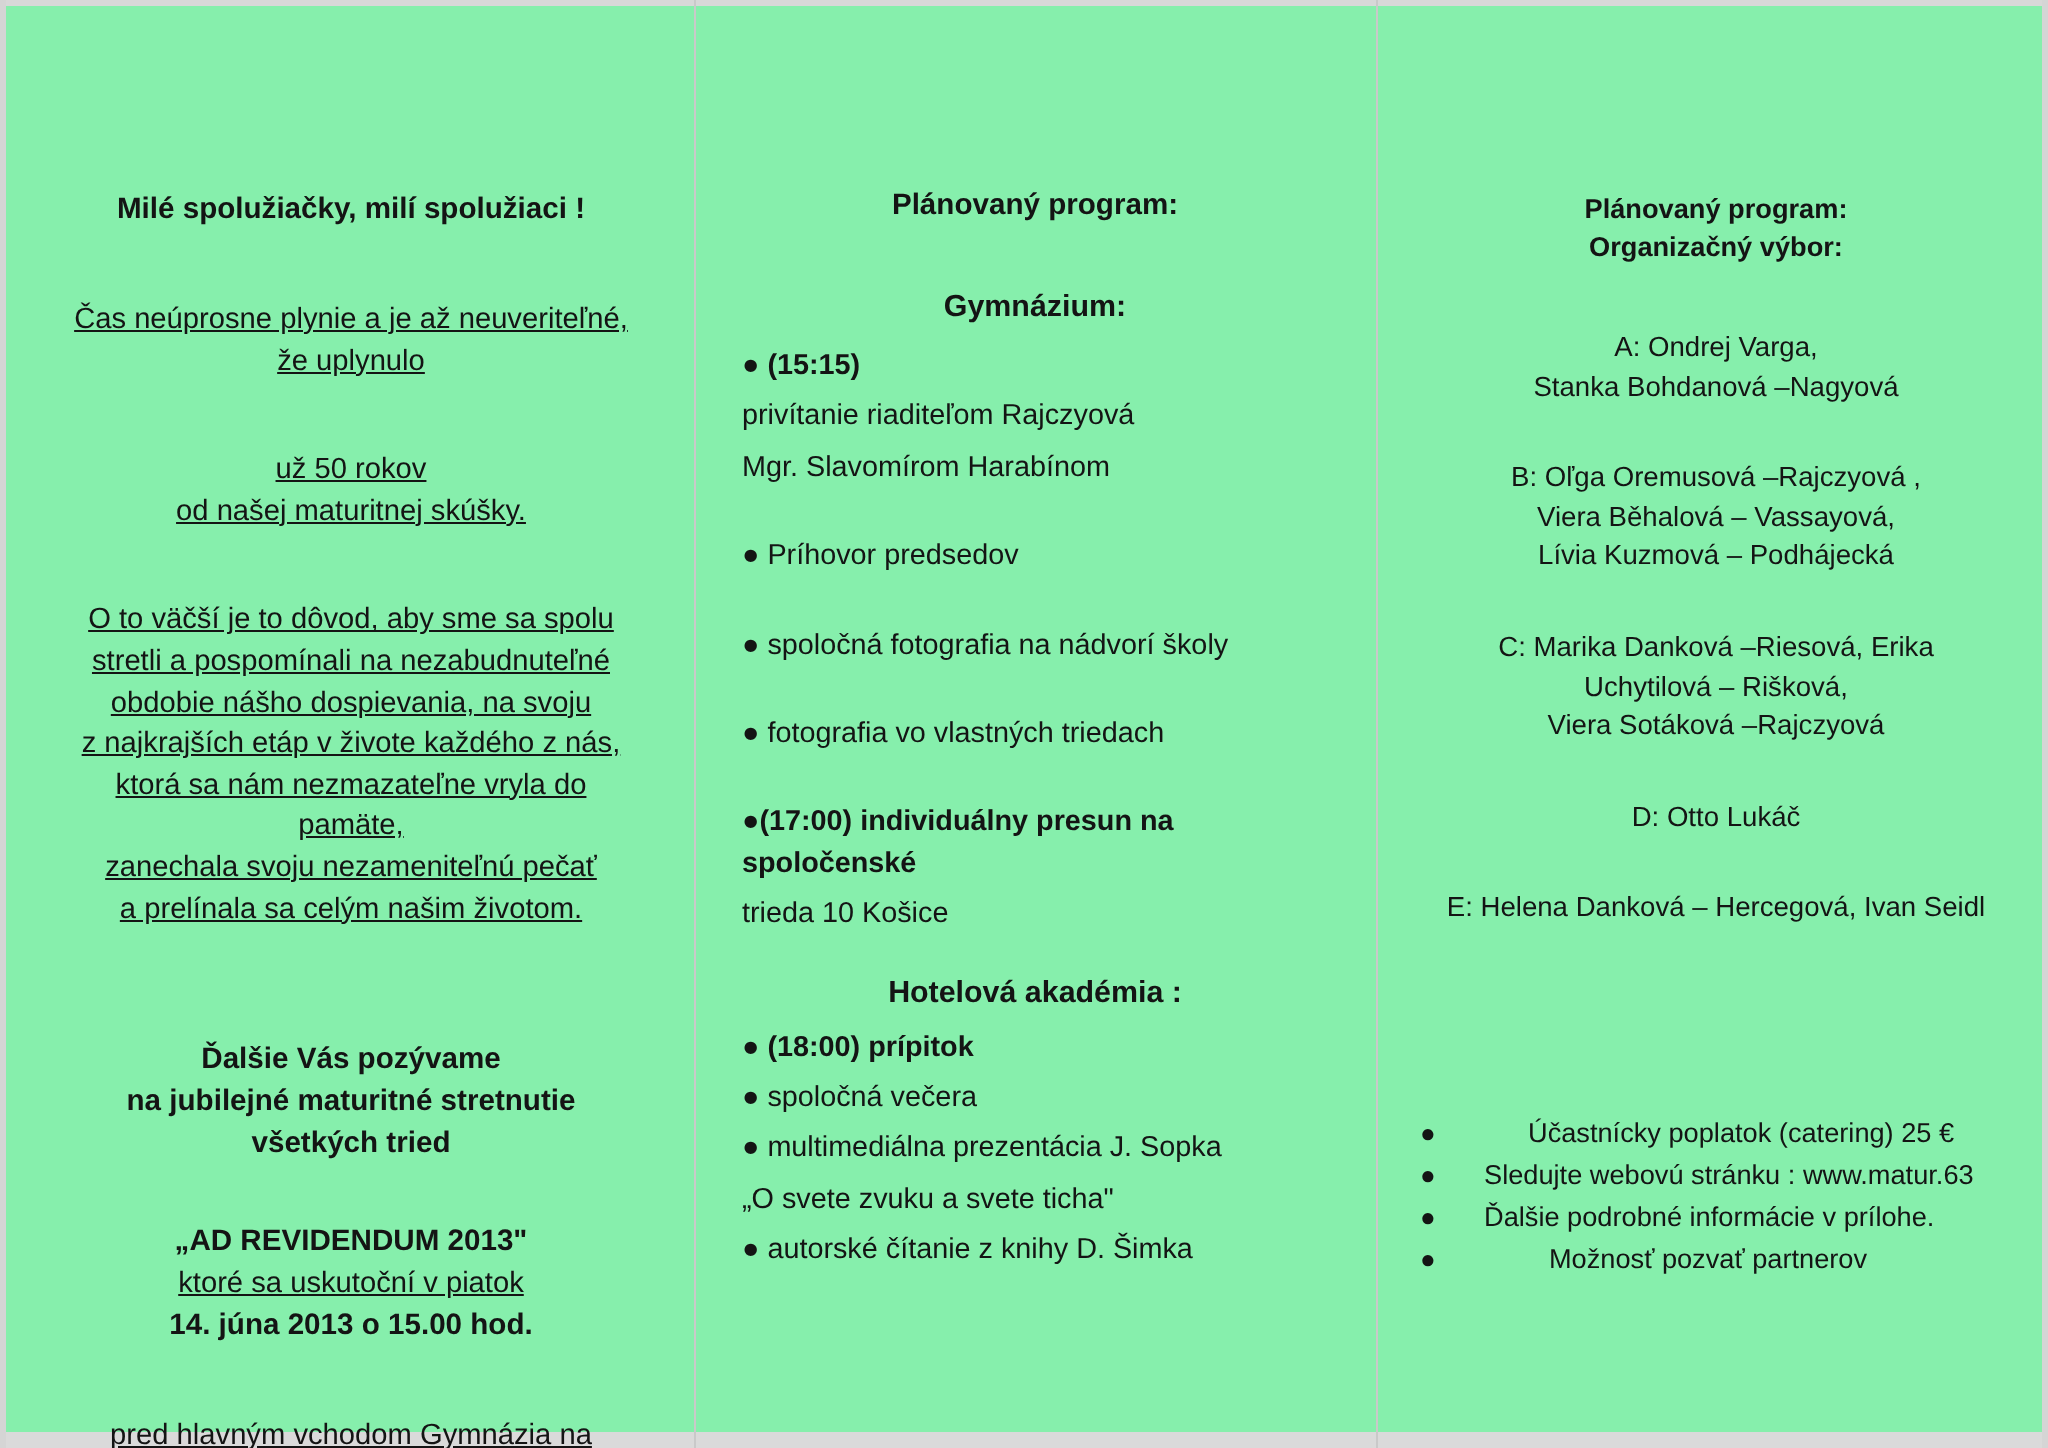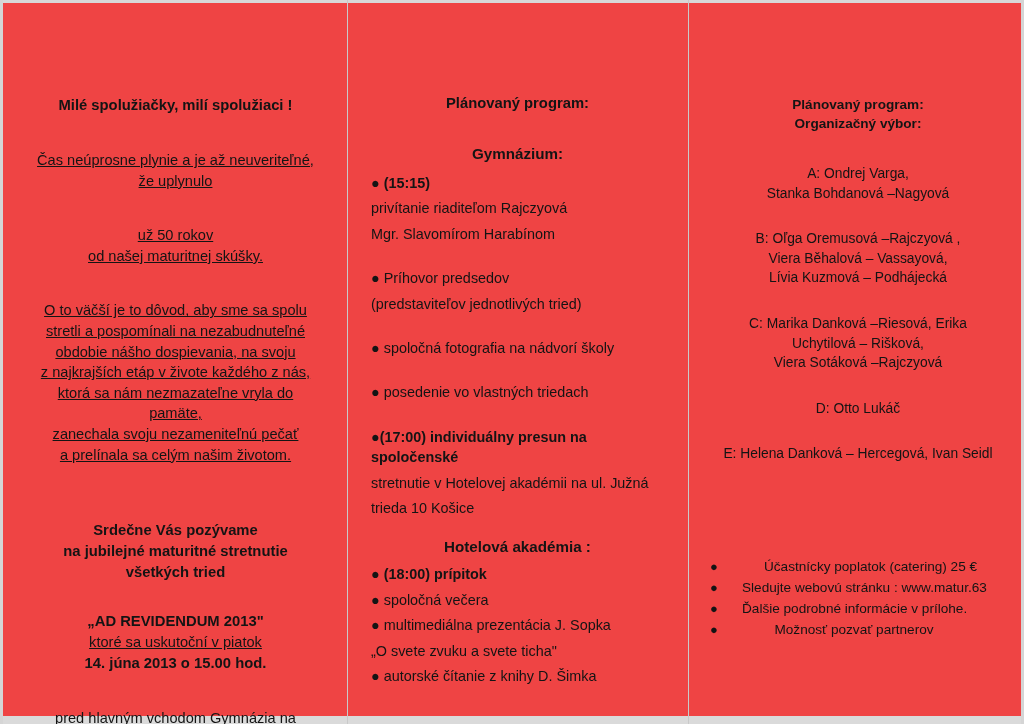--- a/index.html
+++ b/index.html
@@ -11,21 +11,21 @@
     height: 724px;
     background: #ffffff;
     font-family: "Liberation Sans", sans-serif;
     color: #141414;
     overflow: hidden;
     position: relative;
   }
   .page {
     position: absolute;
     inset: 0;
-    background: #ef4444;
+    background: #86efac;
   }
   
   .scan-edge-top {
     position: absolute;
     top: 0; left: 0; right: 0;
     height: 3px;
     background: #d8d8d8;
   }
   .scan-edge-bottom {
     position: absolute;
@@ -178,21 +178,21 @@
         <div>O to väčší je to dôvod, aby sme sa spolu</div>
         <div>stretli a pospomínali na nezabudnuteľné</div>
         <div>obdobie nášho dospievania, na svoju</div>
         <div>z najkrajších etáp v živote každého z nás,</div>
         <div>ktorá sa nám nezmazateľne vryla do pamäte,</div>
         <div>zanechala svoju nezameniteľnú pečať</div>
         <div>a prelínala sa celým našim životom.</div>
       </div>
 
       <div class="heading" style="margin-top:55px;">
-        <div>Srdečne Vás pozývame</div>
+        <div>Ďalšie Vás pozývame</div>
         <div>na jubilejné maturitné stretnutie</div>
         <div>všetkých tried</div>
       </div>
 
       <div class="heading" style="margin-top:28px;">„AD REVIDENDUM 2013"</div>
 
       <div class="p">ktoré sa uskutoční v piatok</div>
       <div class="heading">14. júna 2013 o 15.00 hod.</div>
 
       <div class="p blk">
@@ -204,28 +204,26 @@
     <div class="col col-2">
       <div class="c2-title">Plánovaný program:</div>
 
       <div class="c2-sub">Gymnázium:</div>
 
       <div class="item tight bold" style="margin-top:11px;">● (15:15)</div>
       <div class="item tight">privítanie riaditeľom Rajczyová</div>
       <div class="item tight">Mgr. Slavomírom Harabínom</div>
 
       <div class="item loose">● Príhovor predsedov</div>
-      <div class="item tight">(predstaviteľov jednotlivých tried)</div>
 
       <div class="item loose">● spoločná fotografia na nádvorí  školy</div>
 
-      <div class="item loose">● posedenie vo vlastných triedach</div>
+      <div class="item loose">● fotografia vo vlastných triedach</div>
 
       <div class="item loose bold">●(17:00) individuálny presun na spoločenské</div>
-      <div class="item tight">stretnutie v Hotelovej akadémii na ul. Južná</div>
       <div class="item tight">trieda 10  Košice</div>
 
       <div class="c2-sub" style="margin-top:20px;">Hotelová akadémia :</div>
 
       <div class="item tight bold" style="margin-top:9px;">● (18:00) prípitok</div>
       <div class="item tight">● spoločná večera</div>
       <div class="item tight">● multimediálna prezentácia  J. Sopka</div>
       <div class="item tight">„O svete zvuku a svete ticha"</div>
       <div class="item tight">● autorské čítanie z knihy D. Šimka</div>
 

